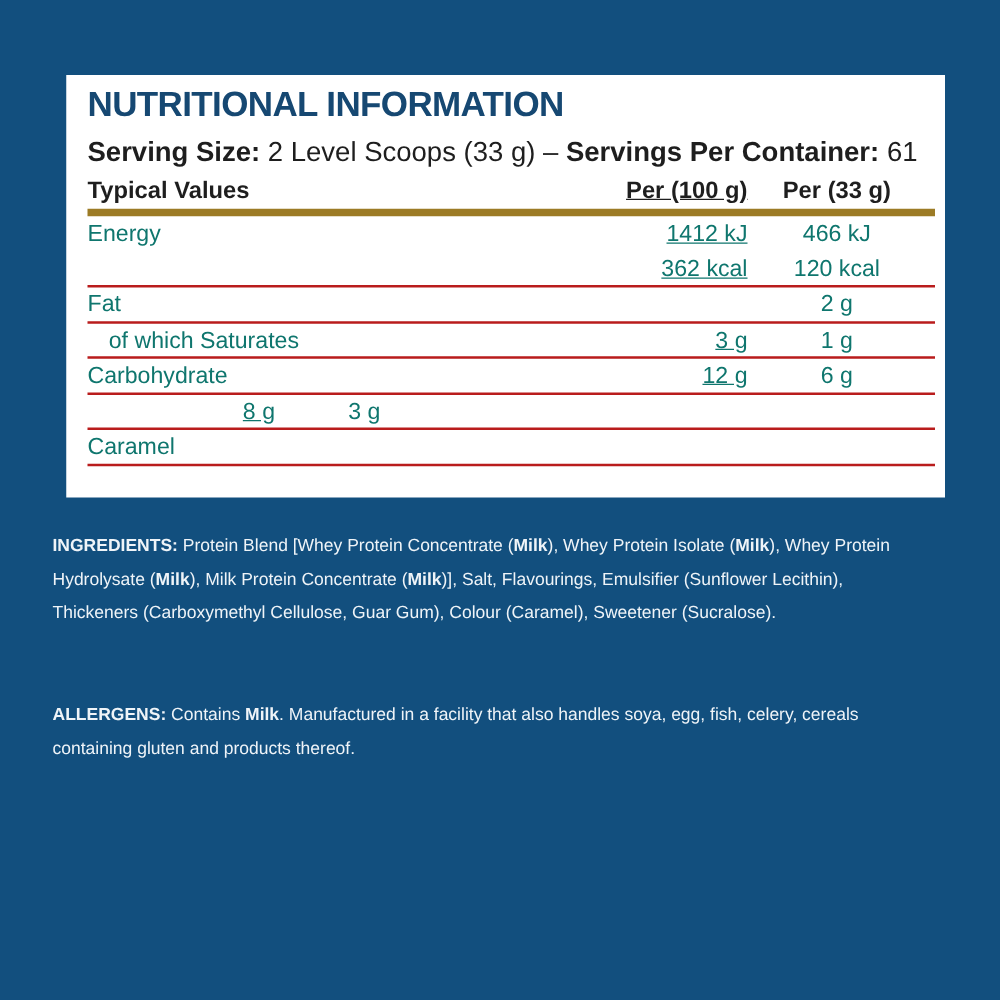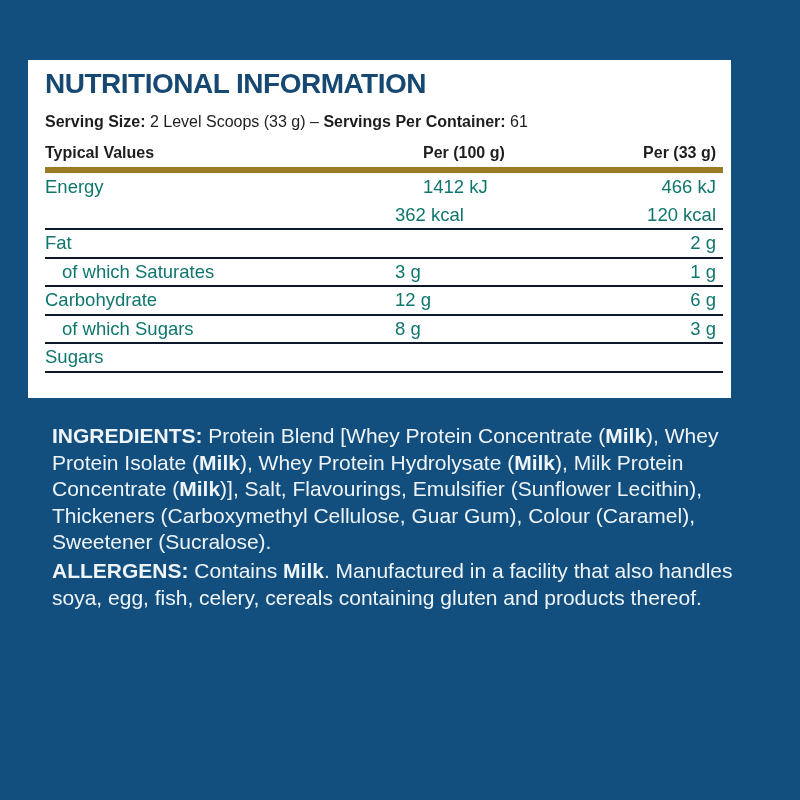--- a/index.html
+++ b/index.html
@@ -6,76 +6,76 @@
   html,body { width:800px; height:800px; }
   body {
     background:#124F7E;
     font-family:"Liberation Sans", sans-serif;
     position:relative;
     overflow:hidden;
   }
 
   .label-panel {
     position:absolute;
-    left:28px; top:60px;
+    left:53px; top:60px;
     width:703px; height:338px;
     background:#ffffff;
     padding:8px 8px 0 17px;
   }
 
   .panel-title {
     margin-top:2px;
     font-size:28px;
     line-height:28px;
     font-weight:bold;
     letter-spacing:-0.5px;
     color:#164872;
   }
 
   .serving-line {
     margin-top:13px;
-    font-size:16px;
+    font-size:22px;
     line-height:22px;
     color:#1e1e1e;
   }
   .serving-line .b, .rich .b { font-weight:bold; }
 
   .t-head {
     display:flex;
     margin-top:9px;
-    font-size:16px;
+    font-size:19px;
     line-height:22px;
     font-weight:bold;
     color:#1e1e1e;
   }
   .c1 { flex:1; }
-  .c2 { width:150px; text-align:left; }
-  .c3 { width:150px; text-align:right; padding-right:7px; }
+  .c2 { width:150px; text-align:right;text-decoration:underline; }
+  .c3 { width:150px; text-align:center; padding-right:7px; }
 
   .gold-bar {
     margin-top:3px;
     height:6px;
     background:#9C7B25;
   }
 
   .t-row {
     display:flex;
     align-items:center;
     height:28.5px;
     font-size:18.5px;
     color:#0f766e;
   }
-  .t-row.sep { border-bottom:2px solid #0f172a;gap:28px; }
+  .t-row.sep { border-bottom:2px solid #b91c1c; }
   .t-row.indent .c1 { padding-left:17px; }
 
   .rich {
     position:absolute;
-    left:52px;
+    left:42px;
     width:703px;
-    font-size:21px;
+    font-size:14px;
     line-height:26.5px;
     color:#EFF4F8;
   }
   #ingredients { top:423px; }
   #allergens   { top:558px; }
 </style>
 </head>
 <body>
 
 <div class="label-panel">
@@ -110,25 +110,24 @@
     <div class="c1">of which Saturates</div>
     <div class="c2">3 g</div>
     <div class="c3">1 g</div>
   </div>
       <div class="t-row sep">
     <div class="c1">Carbohydrate</div>
     <div class="c2">12 g</div>
     <div class="c3">6 g</div>
   </div>
       <div class="t-row indent sep">
-    <div class="c1">of which Sugars</div>
     <div class="c2">8 g</div>
     <div class="c3">3 g</div>
   </div>
       <div class="t-row sep">
-    <div class="c1">Sugars</div>
+    <div class="c1">Caramel</div>
   </div>
     </div>
 </div>
 
 <div id="ingredients" class="rich"><span class="b">INGREDIENTS:</span><span> Protein Blend [Whey Protein Concentrate (</span><span class="b">Milk</span><span>), Whey Protein Isolate (</span><span class="b">Milk</span><span>), Whey Protein Hydrolysate (</span><span class="b">Milk</span><span>), Milk Protein Concentrate (</span><span class="b">Milk</span><span>)], Salt, Flavourings, Emulsifier (Sunflower Lecithin), Thickeners (Carboxymethyl Cellulose, Guar Gum), Colour (Caramel), Sweetener (Sucralose).</span></div>
 
 <div id="allergens" class="rich"><span class="b">ALLERGENS:</span><span> Contains </span><span class="b">Milk</span><span>. Manufactured in a facility that also handles soya, egg, fish, celery, cereals containing gluten and products thereof.</span></div>
 
 </body></html>

